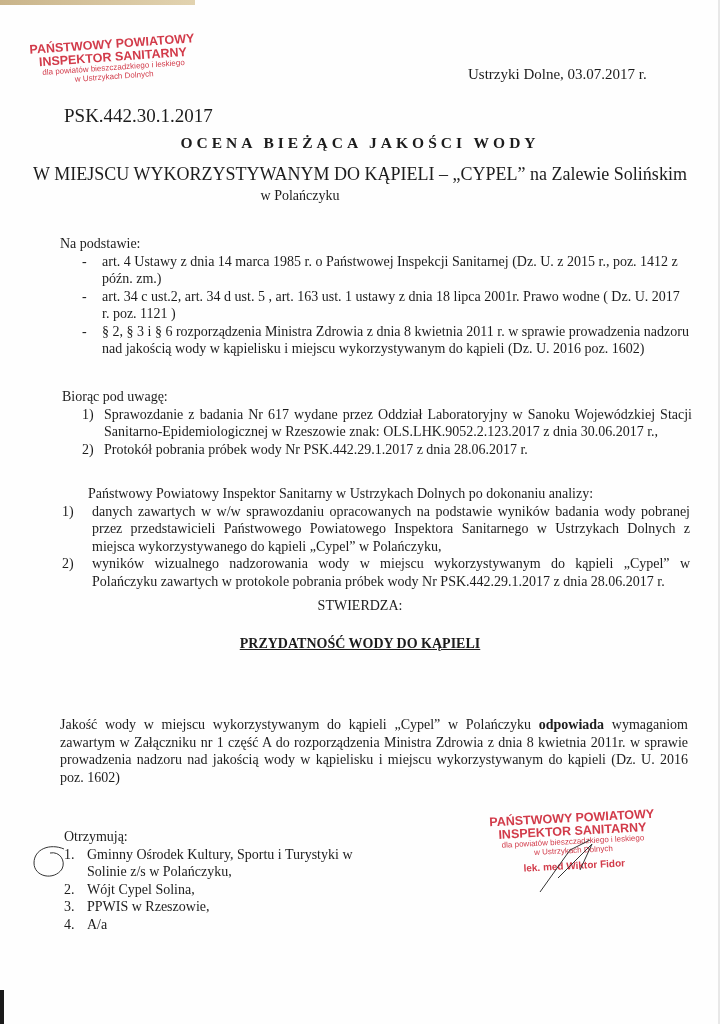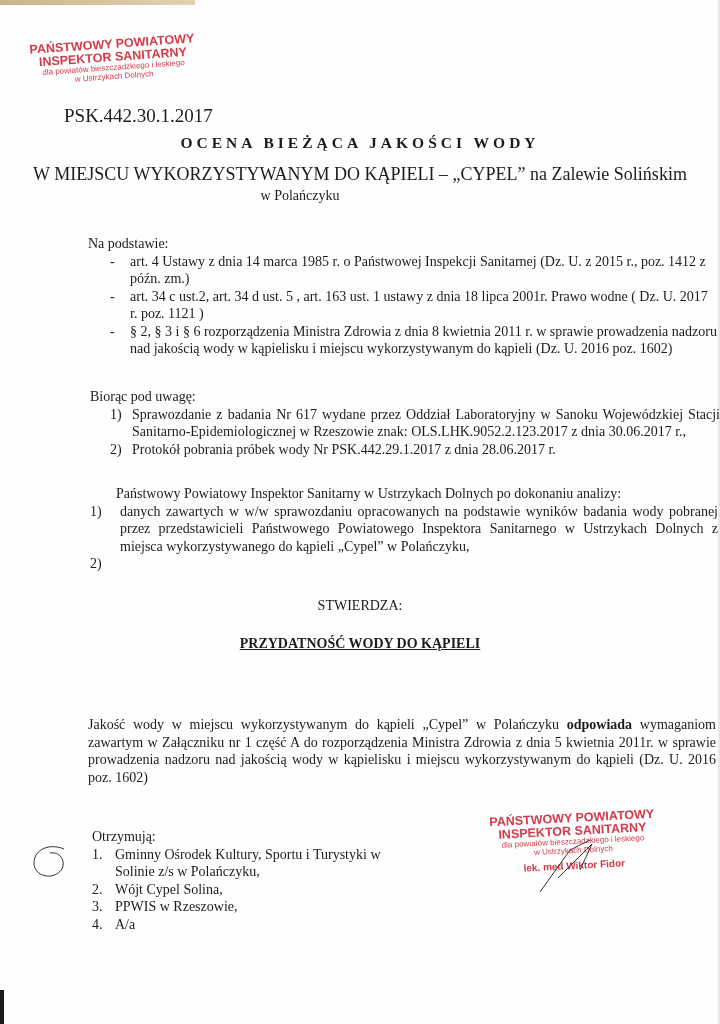--- a/index.html
+++ b/index.html
@@ -24,21 +24,21 @@
   .stamp-bottom { left: 488px; top: 812px; transform: rotate(-3deg); width: 170px; }
   .stamp-bottom .sig { font-size: 10px; margin-top: 6px; }
 
   .ref { position: absolute; left: 64px; top: 72px; font-size: 19px; margin-top: 33px; }
   .place-date { position: absolute; left: 468px; top: 66px; font-size: 15px; }
 
   .title { position: absolute; left: 0; width: 720px; top: 134px; text-align: center; font-weight: bold; font-size: 15.5px; letter-spacing: 4px; }
   .subtitle { position: absolute; left: 0; width: 720px; top: 164px; text-align: center; font-size: 18px; }
   .subtitle2 { position: absolute; left: 0; width: 600px; top: 188px; text-align: center; font-size: 14px; }
 
-  .block { position: absolute; font-size: 14px; line-height: 17.5px; margin-left: 28px; }
+  .block { position: absolute; font-size: 14px; line-height: 17.5px; }
   .basis { left: 60px; top: 235px; width: 630px; }
   .basis .dash-item { position: relative; padding-left: 42px; }
   .basis .dash { position: absolute; left: 22px; }
 
   .considering { left: 62px; top: 388px; width: 630px; }
   .num-item { position: relative; padding-left: 42px; text-align: justify; }
   .num-item .num { position: absolute; left: 20px; }
 
   .analysis { left: 62px; top: 485px; width: 628px; }
   .analysis .intro { padding-left: 26px; }
@@ -65,20 +65,21 @@
   <div class="edge-right"></div>
 
   <div class="stamp stamp-top">
     <div class="l1">PAŃSTWOWY POWIATOWY</div>
     <div class="l2">INSPEKTOR SANITARNY</div>
     <div class="l3">dla powiatów bieszczadzkiego i leskiego</div>
     <div class="l4">w Ustrzykach Dolnych</div>
   </div>
 
   <div class="ref">PSK.442.30.1.2017</div>
+  <div class="place-date">Ustrzyki Dolne, 03.07.2017 r.</div>
 
   <div class="title">OCENA BIEŻĄCA JAKOŚCI WODY</div>
   <div class="subtitle">W MIEJSCU WYKORZYSTYWANYM DO KĄPIELI – „CYPEL” na Zalewie Solińskim</div>
   <div class="subtitle2">w Polańczyku</div>
 
   <div class="block basis">
     <div>Na podstawie:</div>
     <div class="dash-item"><span class="dash">-</span><span>art. 4 Ustawy z dnia 14 marca 1985 r. o Państwowej Inspekcji Sanitarnej (Dz. U. z 2015 r., poz. 1412 z późn. zm.)</span></div>
     <div class="dash-item"><span class="dash">-</span><span>art. 34 c ust.2, art. 34 d ust. 5 , art. 163 ust. 1 ustawy z dnia 18 lipca 2001r. Prawo wodne ( Dz. U. 2017 r. poz. 1121 )</span></div>
     <div class="dash-item"><span class="dash">-</span><span>§ 2, § 3 i § 6 rozporządzenia Ministra Zdrowia z dnia 8 kwietnia 2011 r. w sprawie prowadzenia nadzoru nad jakością wody w kąpielisku i miejscu wykorzystywanym do kąpieli (Dz. U. 2016 poz. 1602)</span></div>
@@ -86,28 +87,28 @@
 
   <div class="block considering">
     <div>Biorąc pod uwagę:</div>
     <div class="num-item"><span class="num">1)</span><span>Sprawozdanie z badania Nr 617 wydane przez Oddział Laboratoryjny w Sanoku Wojewódzkiej Stacji Sanitarno-Epidemiologicznej w Rzeszowie znak: OLS.LHK.9052.2.123.2017 z dnia 30.06.2017 r.,</span></div>
     <div class="num-item"><span class="num">2)</span><span>Protokół pobrania próbek wody Nr PSK.442.29.1.2017 z dnia 28.06.2017 r.</span></div>
   </div>
 
   <div class="block analysis">
     <div class="intro">Państwowy Powiatowy Inspektor Sanitarny w Ustrzykach Dolnych po dokonaniu analizy:</div>
     <div class="num-item"><span class="num">1)</span><span>danych zawartych w w/w sprawozdaniu opracowanych na podstawie wyników badania wody pobranej przez przedstawicieli Państwowego Powiatowego Inspektora Sanitarnego w Ustrzykach Dolnych z miejsca wykorzystywanego do kąpieli „Cypel” w Polańczyku,</span></div>
-    <div class="num-item"><span class="num">2)</span></div>
+    <div class="num-item"><span class="num">2)</span><span>wyników wizualnego nadzorowania wody w miejscu wykorzystywanym do kąpieli „Cypel” w Polańczyku zawartych w protokole pobrania próbek wody Nr PSK.442.29.1.2017 z dnia 28.06.2017 r.</span></div>
   </div>
 
   <div class="declares">STWIERDZA:</div>
   <div class="verdict">PRZYDATNOŚĆ WODY DO KĄPIELI</div>
 
   <div class="block justification">
-    <span>Jakość wody w miejscu wykorzystywanym do kąpieli „Cypel” w Polańczyku </span><b>odpowiada</b><span> wymaganiom zawartym w Załączniku nr 1 część A do rozporządzenia Ministra Zdrowia z dnia 5 kwietnia 2011r. w sprawie prowadzenia nadzoru nad jakością wody w kąpielisku i miejscu wykorzystywanym do kąpieli (Dz. U. 2016 poz. 1602)</span>
+    <span>Jakość wody w miejscu wykorzystywanym do kąpieli „Cypel” w Polańczyku </span><b>odpowiada</b><span> wymaganiom zawartym w Załączniku nr 1 część A do rozporządzenia Ministra Zdrowia z dnia 8 kwietnia 2011r. w sprawie prowadzenia nadzoru nad jakością wody w kąpielisku i miejscu wykorzystywanym do kąpieli (Dz. U. 2016 poz. 1602)</span>
   </div>
 
   <div class="block recipients">
     <div>Otrzymują:</div>
     <div class="ritem"><span class="rnum">1.</span><span>Gminny Ośrodek Kultury, Sportu i Turystyki w Solinie z/s w Polańczyku,</span></div>
     <div class="ritem"><span class="rnum">2.</span><span>Wójt Cypel Solina,</span></div>
     <div class="ritem"><span class="rnum">3.</span><span>PPWIS w Rzeszowie,</span></div>
     <div class="ritem"><span class="rnum">4.</span><span>A/a</span></div>
   </div>
 

